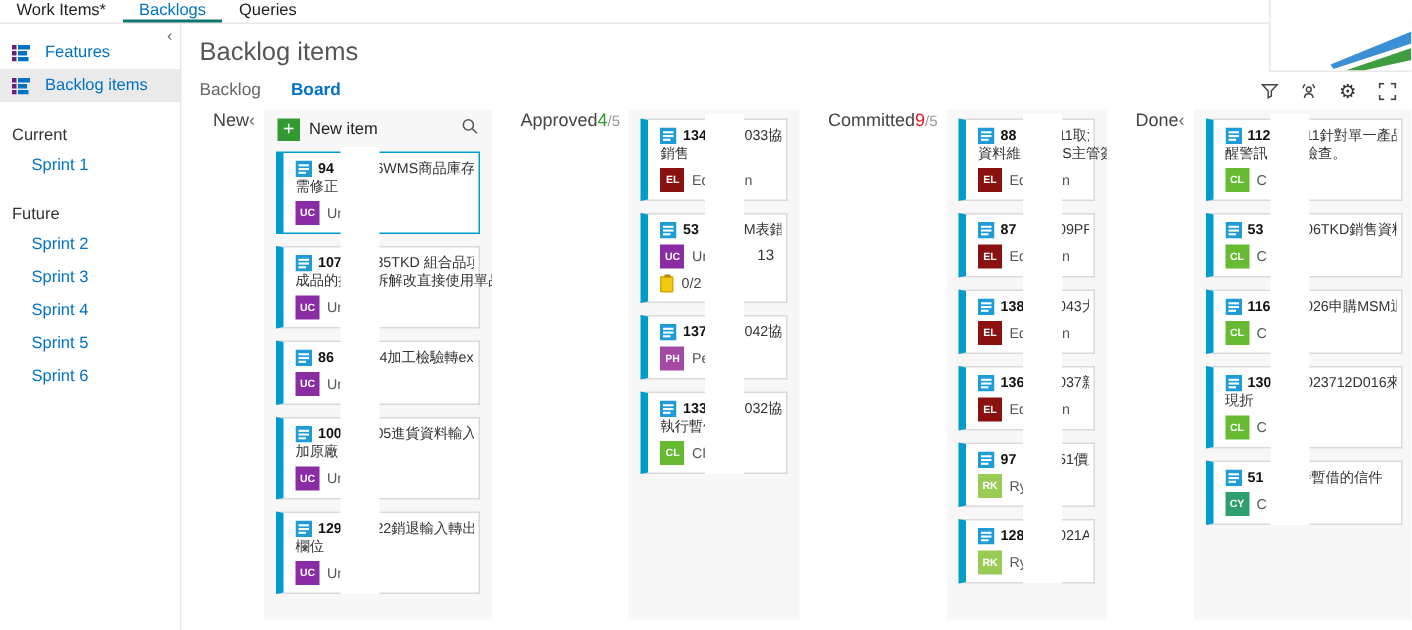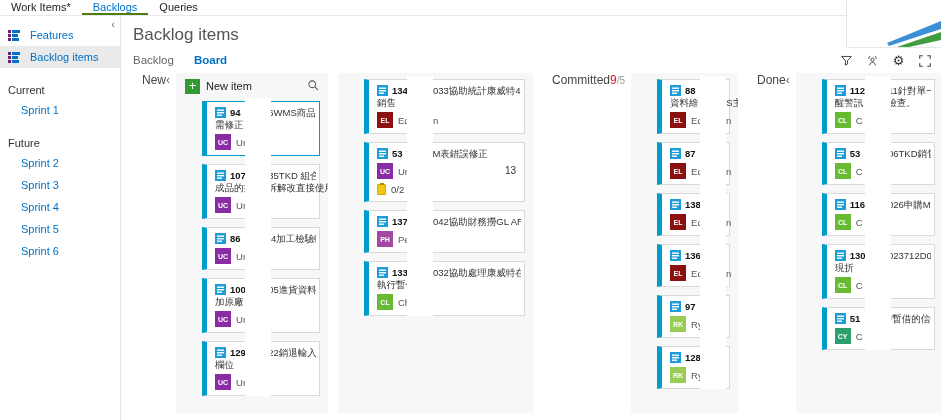--- a/index.html
+++ b/index.html
@@ -2,21 +2,21 @@
 <html><head>
 <meta charset="utf-8">
 <style>
   * { box-sizing: border-box; margin: 0; padding: 0; }
   html,body { width: 941px; height: 420px; overflow: hidden; }
   body { font-family: "Liberation Sans", sans-serif; background: #fff; color: #333; position: relative; }
 
   
   .topnav { height: 16px; display: flex; align-items: stretch; border-bottom: 1px solid #e8e8e8; padding-left: 0; }
   .nav-item { font-size: 11px; color: #222; padding: 1px 11px 0; cursor: default; }
-  .nav-item.active { color: #0072c6; border-bottom: 2px solid #4d7c0f; }
+  .nav-item.active { color: #0072c6; border-bottom: 2px solid #0f766e; }
 
   .profile { position: absolute; top: 0; right: 0; width: 95px; height: 48px; background: #fff;
              border-left: 1px solid #e8e8e8; border-bottom: 1px solid #e8e8e8; z-index: 20; }
   .profile svg { position: absolute; right: 0; bottom: 0; }
 
   
   .layout { display: flex; height: 404px; }
   .sidebar { width: 121px; border-right: 1px solid #e8e8e8; position: relative; padding-top: 8px; flex: none; }
   .side-collapse { position: absolute; top: 2px; right: 5px; font-size: 11px; color: #666; }
   .side-item { display: flex; align-items: center; gap: 10px; font-size: 11px; color: #0072c6; padding: 5px 8px; }
@@ -40,21 +40,21 @@
   .col-head .spacer { flex: 1; }
   .col-count { font-size: 12px; }
   .col-count .limit { color: #999; font-size: 10px; }
   .col-chev { color: #666; font-size: 12px; }
   .panel { background: #f7f7f7; flex: 1; padding: 0 8px; overflow: hidden; }
   .ntoolbar { height: 22px; display: flex; align-items: center; gap: 6px; padding: 4px 1px 0; }
   .plus { width: 15px; height: 15px; background: #339933; color: #fff; font-size: 13px; line-height: 14px; text-align: center; flex: none; }
   .nlabel { font-size: 11px; color: #222; }
   .searchic { margin-left: auto; }
 
-  .cards { position: relative; padding-top: 6px; margin-left: 18px; }
+  .cards { position: relative; padding-top: 6px; }
   .strip { position: absolute; top: 3px; bottom: 0; left: 43px; width: 26px; background: #fff; z-index: 4; }
 
   .card { position: relative; background: #fff; border: 1px solid #d9d9d9; border-left: 5px solid #009ccc;
           margin-bottom: 8px; padding: 4px 5px 5px 8px; min-height: 24px; }
   .card.selected { border-top-color:#009ccc; border-right-color:#009ccc; border-bottom-color:#009ccc; }
   .r1 { min-height: 13px; display: flex; align-items: center; gap: 4px; }
   .pbi { flex: none; }
   .cid { font-size: 9.5px; font-weight: 700; color: #111; }
   .sfx { font-size: 9.5px; color: #333; }
   .t1 { position: absolute; left: 56px; top: 5px; right: 3px; font-size: 9.5px; line-height: 12px; white-space: nowrap; overflow: hidden; color: #333; }
@@ -251,20 +251,25 @@
                 <div class="r3">
                   <span class="avatar" style="background: rgb(138, 45, 165);">UC</span>
                   <span class="nm">Un</span>
                 </div>
               </div>
               <div class="strip"></div>
             </div>
           </div>
         </div>
         <div class="col">
+          <div class="col-head">
+            <span class="cname">Approved</span>
+            <span class="spacer"></span>
+            <span class="col-count"><b style="color: rgb(51, 153, 51); font-weight: 400;">4</b><span class="limit">/5</span></span>
+          </div>
           <div class="panel">
             <div class="cards">
               <div class="card">
                 <div class="r1">
                   <svg width="11" height="11" viewBox="0 0 11 11" class="pbi">
                     <rect width="11" height="11" fill="#1e9cd7"></rect>
                     <rect x="2" y="2.5" width="7" height="1.4" fill="#fff"></rect>
                     <rect x="2" y="5" width="7" height="1.4" fill="#fff"></rect>
                     <rect x="2" y="7.5" width="5" height="1.4" fill="#fff"></rect>
                   </svg>

